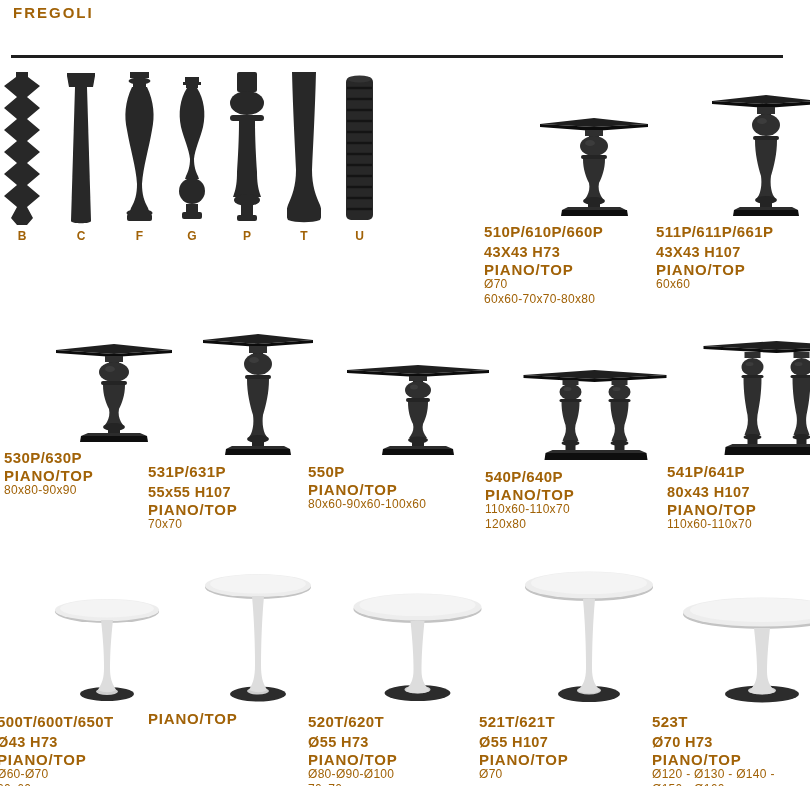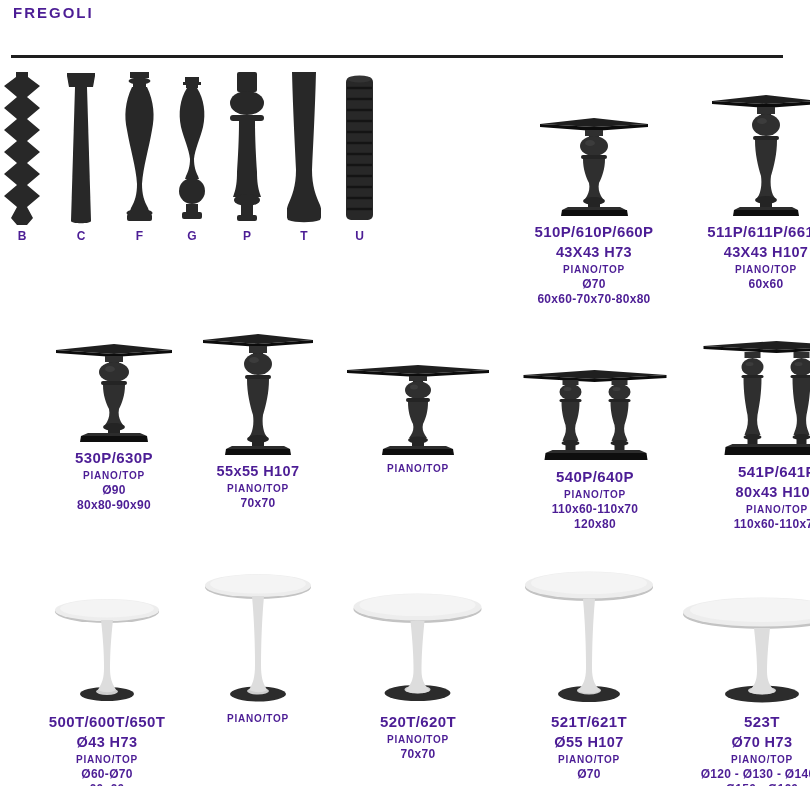--- a/index.html
+++ b/index.html
@@ -1,32 +1,32 @@
 <!DOCTYPE html>
 <html><head>
 <meta charset="utf-8">
 <style>
   html,body{margin:0;padding:0;background:#fff;}
   .page{position:relative;width:810px;height:786px;background:#ffffff;overflow:hidden;
-        font-family:"Liberation Sans",sans-serif;color:#4c1d95;}
+        font-family:"Liberation Sans",sans-serif;color:#a16207;}
   .title{position:absolute;left:13px;top:4px;font-size:15px;font-weight:bold;letter-spacing:2px;}
   .divider{position:absolute;left:11px;top:55px;width:772px;height:3px;background:#1e1e1e;}
 
   .leg{position:absolute;}
   .leg-label{position:absolute;top:229px;font-size:12px;font-weight:bold;text-align:center;}
 
-  .card{position:absolute;width:220px;text-align:center;}
+  .card{position:absolute;width:220px;text-align:left;}
   .card svg{position:absolute;left:50%;transform:translateX(-50%);}
   .r1 svg{bottom:calc(100% + 4px);}
   .r2 svg{bottom:calc(100% + 5px);}
   .r3 svg{bottom:calc(100% + 7px);}
   .p-name{font-size:15px;font-weight:bold;letter-spacing:.4px;line-height:21px;}
   .p-size{font-size:14.5px;font-weight:bold;letter-spacing:.4px;line-height:20px;}
-  .p-toplabel{font-size:10px;font-weight:bold;letter-spacing:.8px;line-height:15px;}
-  .p-line{font-size:12px;font-weight:bold;letter-spacing:.3px;line-height:15px;}
+  .p-toplabel{font-size:15px;font-weight:bold;letter-spacing:.8px;line-height:15px;}
+  .p-line{font-size:12px;font-weight:normal;letter-spacing:.3px;line-height:15px;}
 
   
   .slabTop{fill:#1f1f1f}.slabFront{fill:#0c0c0c}
   .ped{fill:#2f2f2f}.ped2{fill:#242424}.hl{fill:#3c3c3c}
   .baseTop{fill:#2c2c2c}.baseFront{fill:#0e0e0e}
   
   .wrim{fill:#c3c3c3}.wtop{fill:#ededed}.wsheen{fill:#f4f4f4}
   .wstem{fill:#dddddd}.wfoot{fill:#cdcdcd}.wbase{fill:#2c2c2c}
   
   .legfill{fill:#282828}.legcap{fill:#343434}
@@ -156,41 +156,41 @@
       <rect class="ped2" x="46" y="38" width="26" height="4" rx="2"></rect>
       <path class="ped" d="M48,42 C48,52 51,60 54,66 C55,71 54,75 52,79 L50,82 L68,82 L66,79 C64,75 63,71 64,66 C67,60 70,52 70,42 Z"></path>
       <ellipse class="ped2" cx="59" cy="84" rx="11" ry="4"></ellipse>
       <rect class="ped2" x="53" y="86" width="12" height="4"></rect>
       <polygon class="baseTop" points="33,90 85,90 92,93 26,93"></polygon>
       <polygon class="baseFront" points="26,93 92,93 93,99 25,99"></polygon>
     </svg>
     <figcaption>
       <div class="p-name">530P/630P</div>
       <div class="p-toplabel">PIANO/TOP</div>
-      <div class="p-line">Ø90</div>
       <div class="p-line">80x80-90x90</div>
     </figcaption>
   </figure>
 
   <figure class="card r2" style="left:108px;top:445px">
     <svg width="112" height="123" viewBox="0 0 112 123">
       <polygon class="slabTop" points="1,7 56,1 111,7 56,11"></polygon>
       <path class="slabFront" d="M1,7 L56,11 L111,7 L111,10 L56,14 L1,10 Z"></path>
       <rect class="ped" x="47" y="13" width="18" height="7"></rect>
       <rect class="ped2" x="51" y="20" width="10" height="3"></rect>
       <ellipse class="ped" cx="56" cy="31" rx="14" ry="11"></ellipse>
       <ellipse class="hl" cx="52" cy="27" rx="5" ry="3"></ellipse>
       <rect class="ped2" x="43" y="42" width="26" height="4" rx="2"></rect>
       <path class="ped" d="M45,46 C45,60 48,72 51,82 C52,90 51,96 49,101 L47,104 L65,104 L63,101 C61,96 60,90 61,82 C64,72 67,60 67,46 Z"></path>
       <ellipse class="ped2" cx="56" cy="106" rx="11" ry="4"></ellipse>
       <rect class="ped2" x="50" y="108" width="12" height="5"></rect>
       <polygon class="baseTop" points="30,113 82,113 88,116 24,116"></polygon>
       <polygon class="baseFront" points="24,116 88,116 89,122 23,122"></polygon>
     </svg>
     <figcaption>
+      <div class="p-name">531P/631P</div>
       <div class="p-size">55x55 H107</div>
       <div class="p-toplabel">PIANO/TOP</div>
       <div class="p-line">70x70</div>
     </figcaption>
   </figure>
 
   <figure class="card r2" style="left:268px;top:445px">
     <svg width="144" height="92" viewBox="0 0 144 92">
       <polygon class="slabTop" points="1,6 72,1 143,6 72,10"></polygon>
       <path class="slabFront" d="M1,6 L72,10 L143,6 L143,9 L72,13 L1,9 Z"></path>
@@ -199,21 +199,23 @@
       <ellipse class="ped" cx="72" cy="26" rx="13" ry="9"></ellipse>
       <ellipse class="hl" cx="68" cy="23" rx="4" ry="2.5"></ellipse>
       <rect class="ped2" x="60" y="34" width="24" height="4" rx="2"></rect>
       <path class="ped" d="M62,38 C62,47 64,54 67,60 C68,64 67,68 65,71 L63,74 L81,74 L79,71 C77,68 76,64 77,60 C80,54 82,47 82,38 Z"></path>
       <ellipse class="ped2" cx="72" cy="76" rx="10" ry="3.5"></ellipse>
       <rect class="ped2" x="66" y="78" width="12" height="4"></rect>
       <polygon class="baseTop" points="44,82 100,82 107,85 37,85"></polygon>
       <polygon class="baseFront" points="37,85 107,85 108,91 36,91"></polygon>
     </svg>
     <figcaption>
-      <div class="p-toplabel">PIANO/TOP</div>
+      <div class="p-name">550P</div>
+      <div class="p-toplabel">PIANO/TOP</div>
+      <div class="p-line">80x60-90x60-100x60</div>
     </figcaption>
   </figure>
 
   <figure class="card r2" style="left:445px;top:450px">
     <svg width="145" height="93" viewBox="0 0 145 93">
       <polygon class="slabTop" points="1,7 72,2 144,7 72,11"></polygon>
       <path class="slabFront" d="M1,7 L72,11 L144,7 L144,10 L72,14 L1,10 Z"></path>
       <rect class="ped" x="40" y="12" width="16" height="5"></rect>
       <ellipse class="ped" cx="48" cy="24" rx="11" ry="8"></ellipse>
       <ellipse class="hl" cx="45" cy="21" rx="4" ry="2"></ellipse>
@@ -304,21 +306,23 @@
     <svg width="131" height="111" viewBox="0 0 131 111">
       <ellipse class="wrim" cx="65" cy="16" rx="64" ry="14"></ellipse>
       <ellipse class="wtop" cx="65" cy="14" rx="64" ry="13.5"></ellipse>
       <ellipse class="wsheen" cx="65" cy="12" rx="58" ry="11"></ellipse>
       <ellipse class="wbase" cx="65" cy="100" rx="33" ry="8"></ellipse>
       <ellipse class="wfoot" cx="65" cy="96.5" rx="13" ry="4"></ellipse>
       <path class="wstem" d="M58,28 C60,48 61,63 61,77 C61,87 58,92 54,96 L53,98 C60,101 71,101 77,98 L76,96 C72,92 69,87 69,77 C69,63 70,48 72,28 Z"></path>
     </svg>
     <figcaption>
       <div class="p-name">520T/620T</div>
-      <div class="p-toplabel">PIANO/TOP</div>
+      <div class="p-size">Ø55 H73</div>
+      <div class="p-toplabel">PIANO/TOP</div>
+      <div class="p-line">Ø80-Ø90-Ø100</div>
       <div class="p-line">70x70</div>
     </figcaption>
   </figure>
 
   <figure class="card r3" style="left:439px;top:695px">
     <svg width="130" height="133" viewBox="0 0 130 133">
       <ellipse class="wrim" cx="65" cy="16" rx="64" ry="14"></ellipse>
       <ellipse class="wtop" cx="65" cy="14" rx="64" ry="13.5"></ellipse>
       <ellipse class="wsheen" cx="65" cy="12" rx="58" ry="11"></ellipse>
       <ellipse class="wbase" cx="65" cy="123" rx="31" ry="8"></ellipse>

